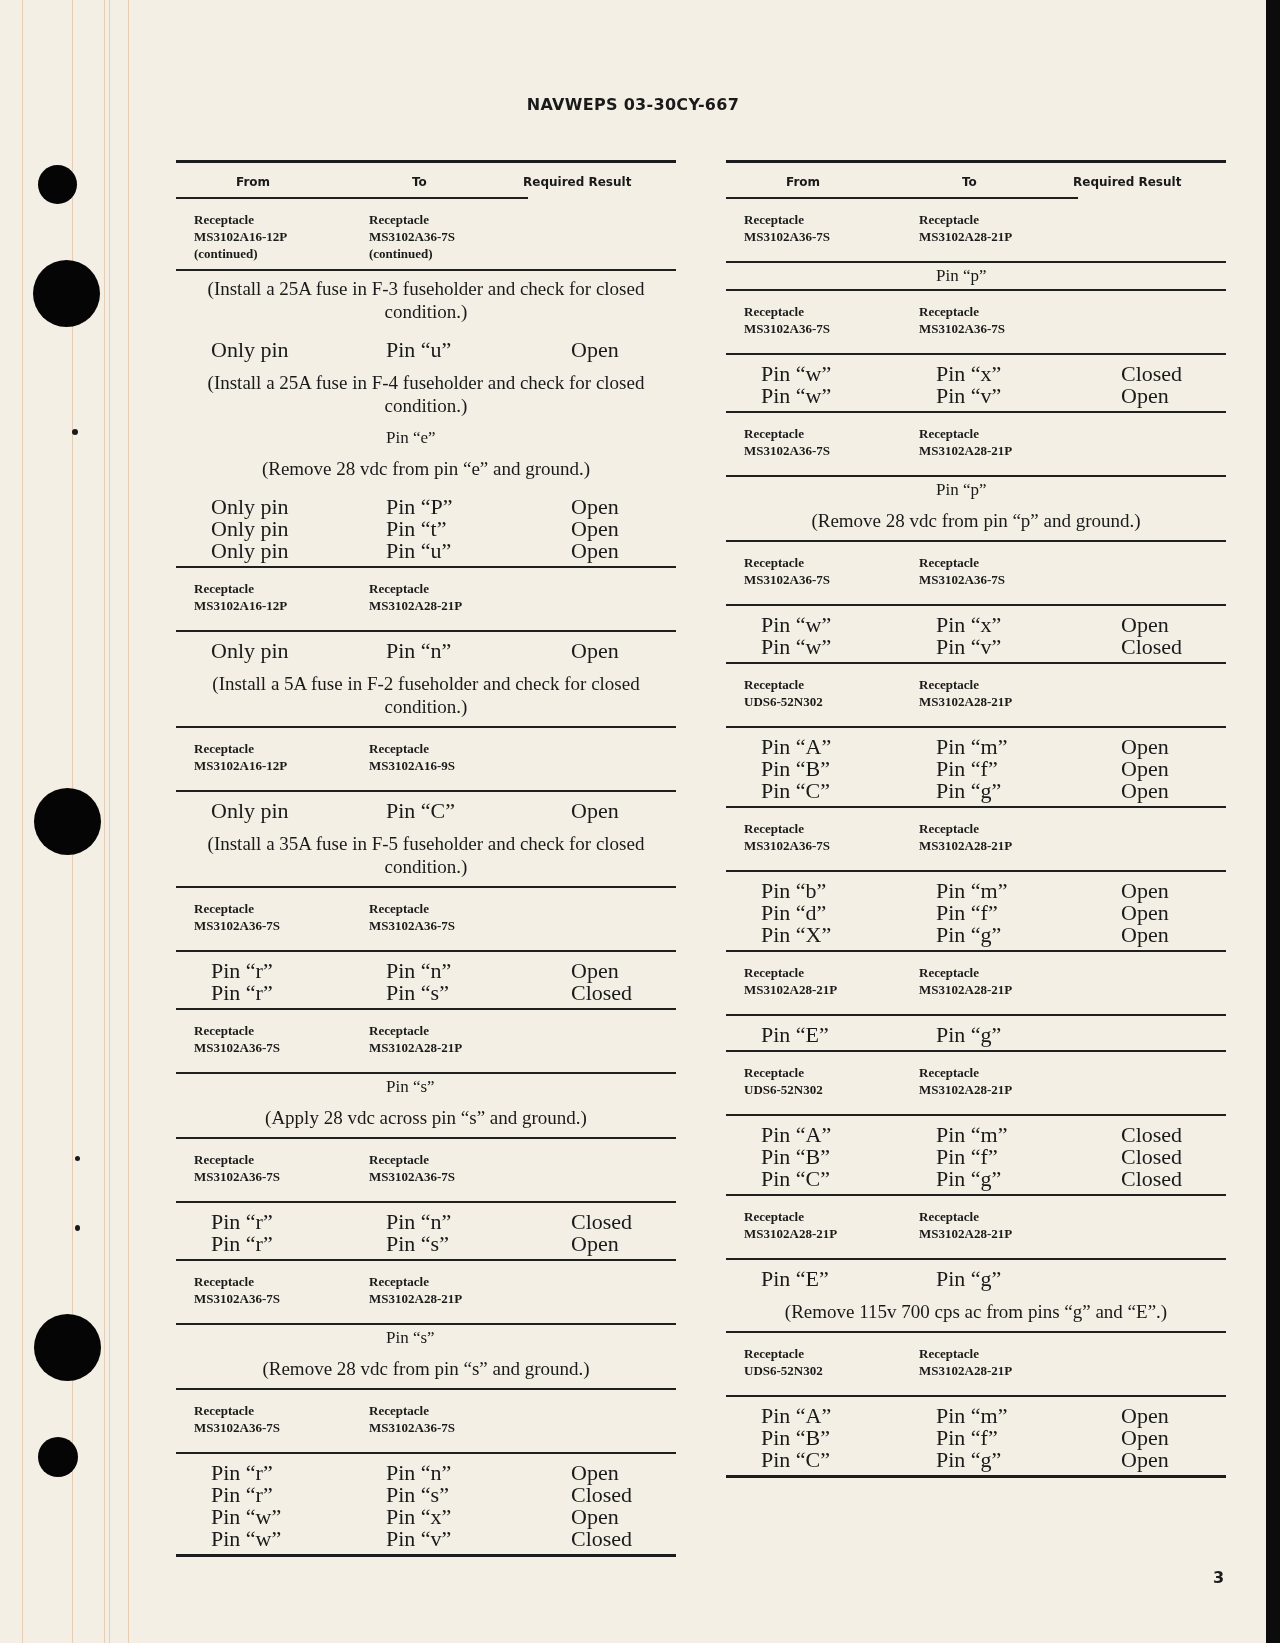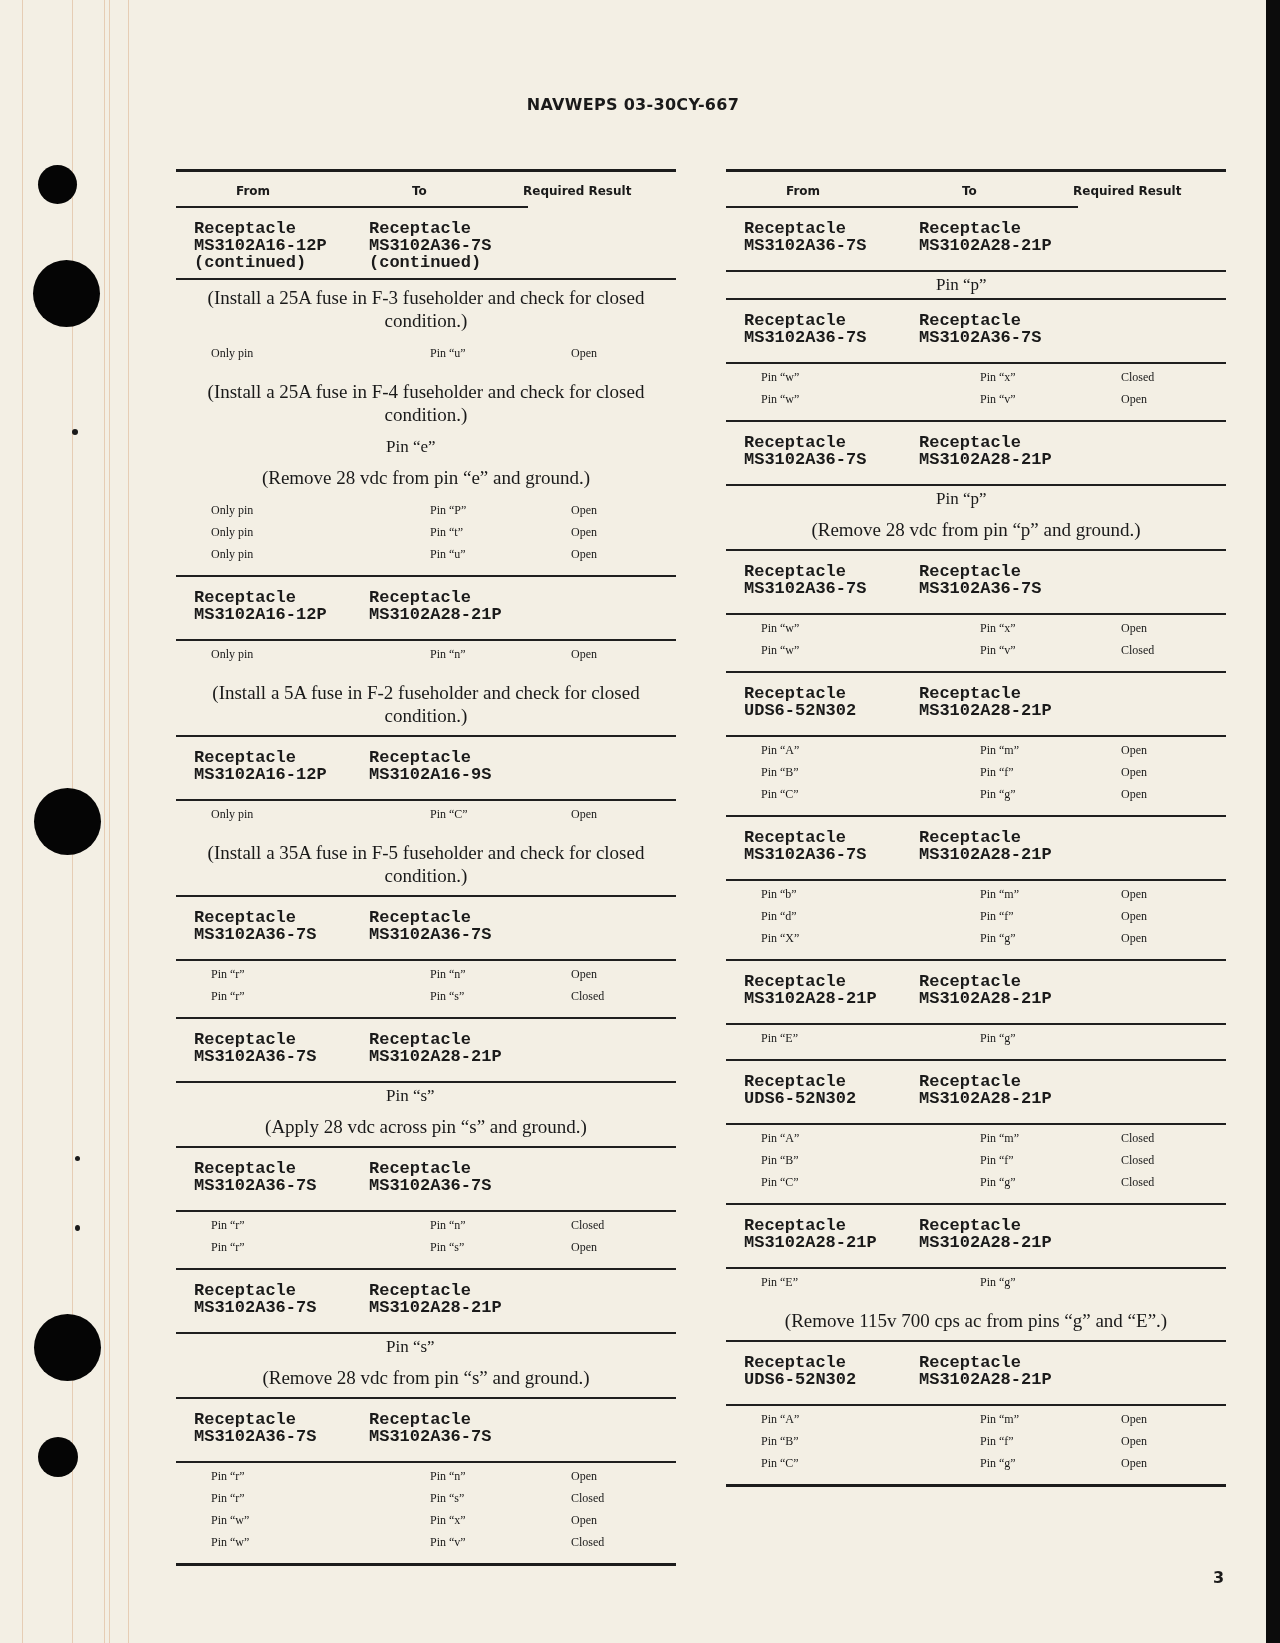--- a/index.html
+++ b/index.html
@@ -3,35 +3,35 @@
 <meta charset="utf-8">
 <style>
   html, body { margin:0; padding:0; }
   body { width:1280px; height:1643px; background:#f1ece0; position:relative; overflow:hidden; }
   .page { position:absolute; left:0; top:0; width:1266px; height:1643px; background:#f3efe4; }
   .edge-right { position:absolute; left:1266px; top:0; width:14px; height:1643px; background:#0c0c0c; }
   .vline { position:absolute; top:0; height:1643px; width:1px; background:#e6cdb4; }
   .hole { position:absolute; border-radius:50%; background:#050505; }
   .speck { position:absolute; border-radius:50%; background:#1a1a1a; }
   .doc-id { position:absolute; top:95px; left:0; width:1266px; text-align:center; font-family:"DejaVu Sans", sans-serif; font-weight:bold; font-size:16px; color:#1a1a1a; letter-spacing:0.3px; }
-  .col { position:absolute; top:169px; width:500px; }
+  .col { position:absolute; top:160px; width:500px; }
   .col.left { left:176px; }
   .col.right { left:726px; }
   .rule-thick { height:3px; background:#1c1c1c; }
   .rule { height:2px; background:#1f1f1f; }
   .hdr { position:relative; height:34px; font-family:"DejaVu Sans", sans-serif; font-weight:bold; font-size:12px; color:#1a1a1a; }
   .hdr span { position:absolute; top:12px; }
   .hdr-under { height:2px; background:#1f1f1f; width:352px; }
-  .rec { position:relative; height:62px; font-family:Liberation Mono, monospace; font-weight:bold; font-size:17px; color:#1a1a1a; line-height:17px; }
+  .rec { position:relative; height:62px; font-family:Liberation Serif, serif; font-weight:bold; font-size:13px; color:#1a1a1a; line-height:17px; }
   .rec .from { position:absolute; left:18px; top:12px; }
   .rec .to { position:absolute; left:193px; top:12px; }
   .pins { padding:6px 0; }
-  .pinrow { position:relative; height:22px; font-family:"Liberation Serif", serif; font-size:12px; color:#1a1a1a; }
+  .pinrow { position:relative; height:22px; font-family:"Liberation Serif", serif; font-size:22px; color:#1a1a1a; }
   .pinrow .a { position:absolute; left:35px; top:0; }
-  .pinrow .b { position:absolute; left:210px; top:0;margin-left:44px; }
+  .pinrow .b { position:absolute; left:210px; top:0; }
   .pinrow .c { position:absolute; left:395px; top:0; }
   .center-pin { text-align:left; padding-left:210px; font-family:"Liberation Serif", serif; font-size:17px; color:#1a1a1a; height:26px; line-height:26px; }
   .note { text-align:center; font-family:"Liberation Serif", serif; font-size:19px; color:#1a1a1a; line-height:23px; padding:6px 0 8px 0; }
   .page-num { position:absolute; left:1213px; top:1568px; font-family:"DejaVu Sans", sans-serif; font-weight:bold; font-size:16px; color:#1a1a1a; }
 </style>
 </head>
 <body>
 
 <div class="page">
   <div class="vline" style="left:22px"></div>

